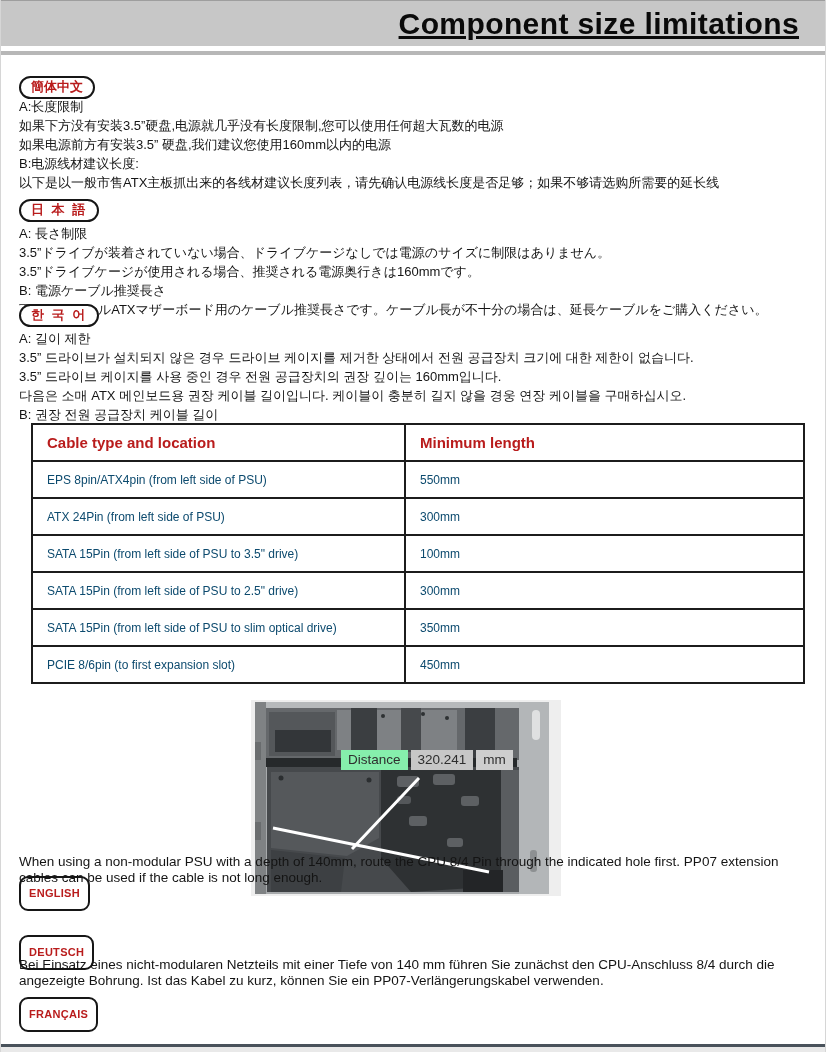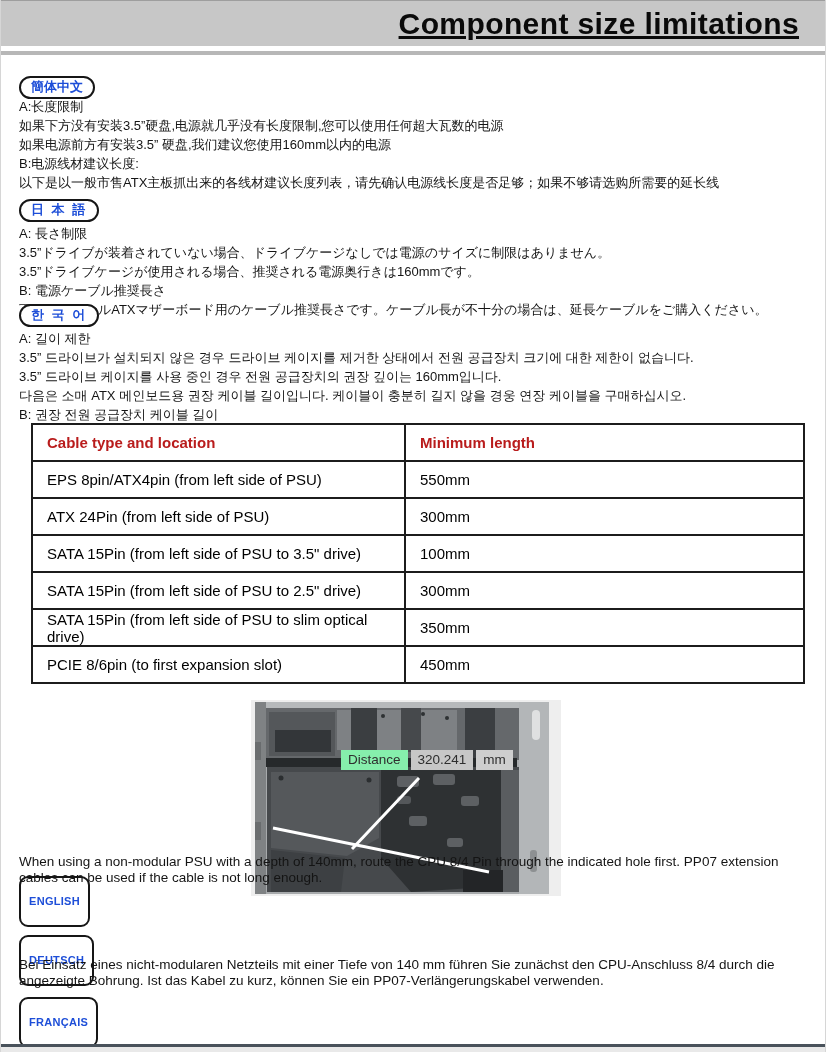--- a/index.html
+++ b/index.html
@@ -18,23 +18,23 @@
   .titlebar h1 {
     margin:0; line-height:45px; text-align:right; padding-right:26px;
     font-size:30px; font-weight:bold; color:#0a0a0a; letter-spacing:.4px;text-decoration:underline;
   }
   .header-rule { position:absolute; top:51px; left:0; right:0; height:4px; background:#b7b7b7; }
 
   
   .pill {
     position:absolute; left:18px; display:inline-block; background:#fff;
     border:2px solid #161616; border-radius:12px; padding:1px 10px 2px;
-    font-size:13px; font-weight:bold; line-height:16px; color:#1d4ed8; white-space:nowrap;
-  }
-  .pill.small { font-size:11px; line-height:13px; border-radius:9px; padding:17px 8px; letter-spacing:.3px; }
+    font-size:13px; font-weight:bold; line-height:16px; color:#b91c1c; white-space:nowrap;
+  }
+  .pill.small { font-size:11px; line-height:13px; border-radius:9px; padding:9px 8px; letter-spacing:.3px; }
   .pill-zh { top:76px; }
   .pill-ja { top:199px; letter-spacing:2px; }
   .pill-ko { top:304px; letter-spacing:2px; }
   .pill-en { top:876px; }
   .pill-de { top:935px; }
   .pill-fr { top:997px; }
 
   
   .txtblock { position:absolute; left:18px; width:792px; font-size:13px; }
   .txtblock .line { line-height:19px; white-space:nowrap; }
@@ -51,21 +51,21 @@
     position:absolute; left:30px; top:423px; width:772px;
     border-collapse:collapse; table-layout:fixed;
   }
   .cable-table col.c1 { width:373px; }
   .cable-table col.c2 { width:399px; }
   .cable-table th, .cable-table td {
     border:2px solid #1c1c1c; height:35px; padding:0 6px 0 14px;
     text-align:left; vertical-align:middle; background:#fff;
   }
   .cable-table th { font-size:15px; font-weight:bold; color:#b91c1c; }
-  .cable-table td { font-size:15px; color:#000000; }
+  .cable-table td { font-size:12px; color:#0c4a6e; }
 
   
   .figure { position:absolute; left:250px; top:700px; width:310px; height:196px; }
   .figure svg { display:block; }
   .distance-label {
     position:absolute; left:90px; top:50px; display:flex; gap:3px;
     font-size:13.5px; color:#2e2e2e; white-space:nowrap;
   }
   .distance-label span { background:#86efac; padding:2px 7px 3px; }
   .distance-label .value { background:#c7c7c7; }

